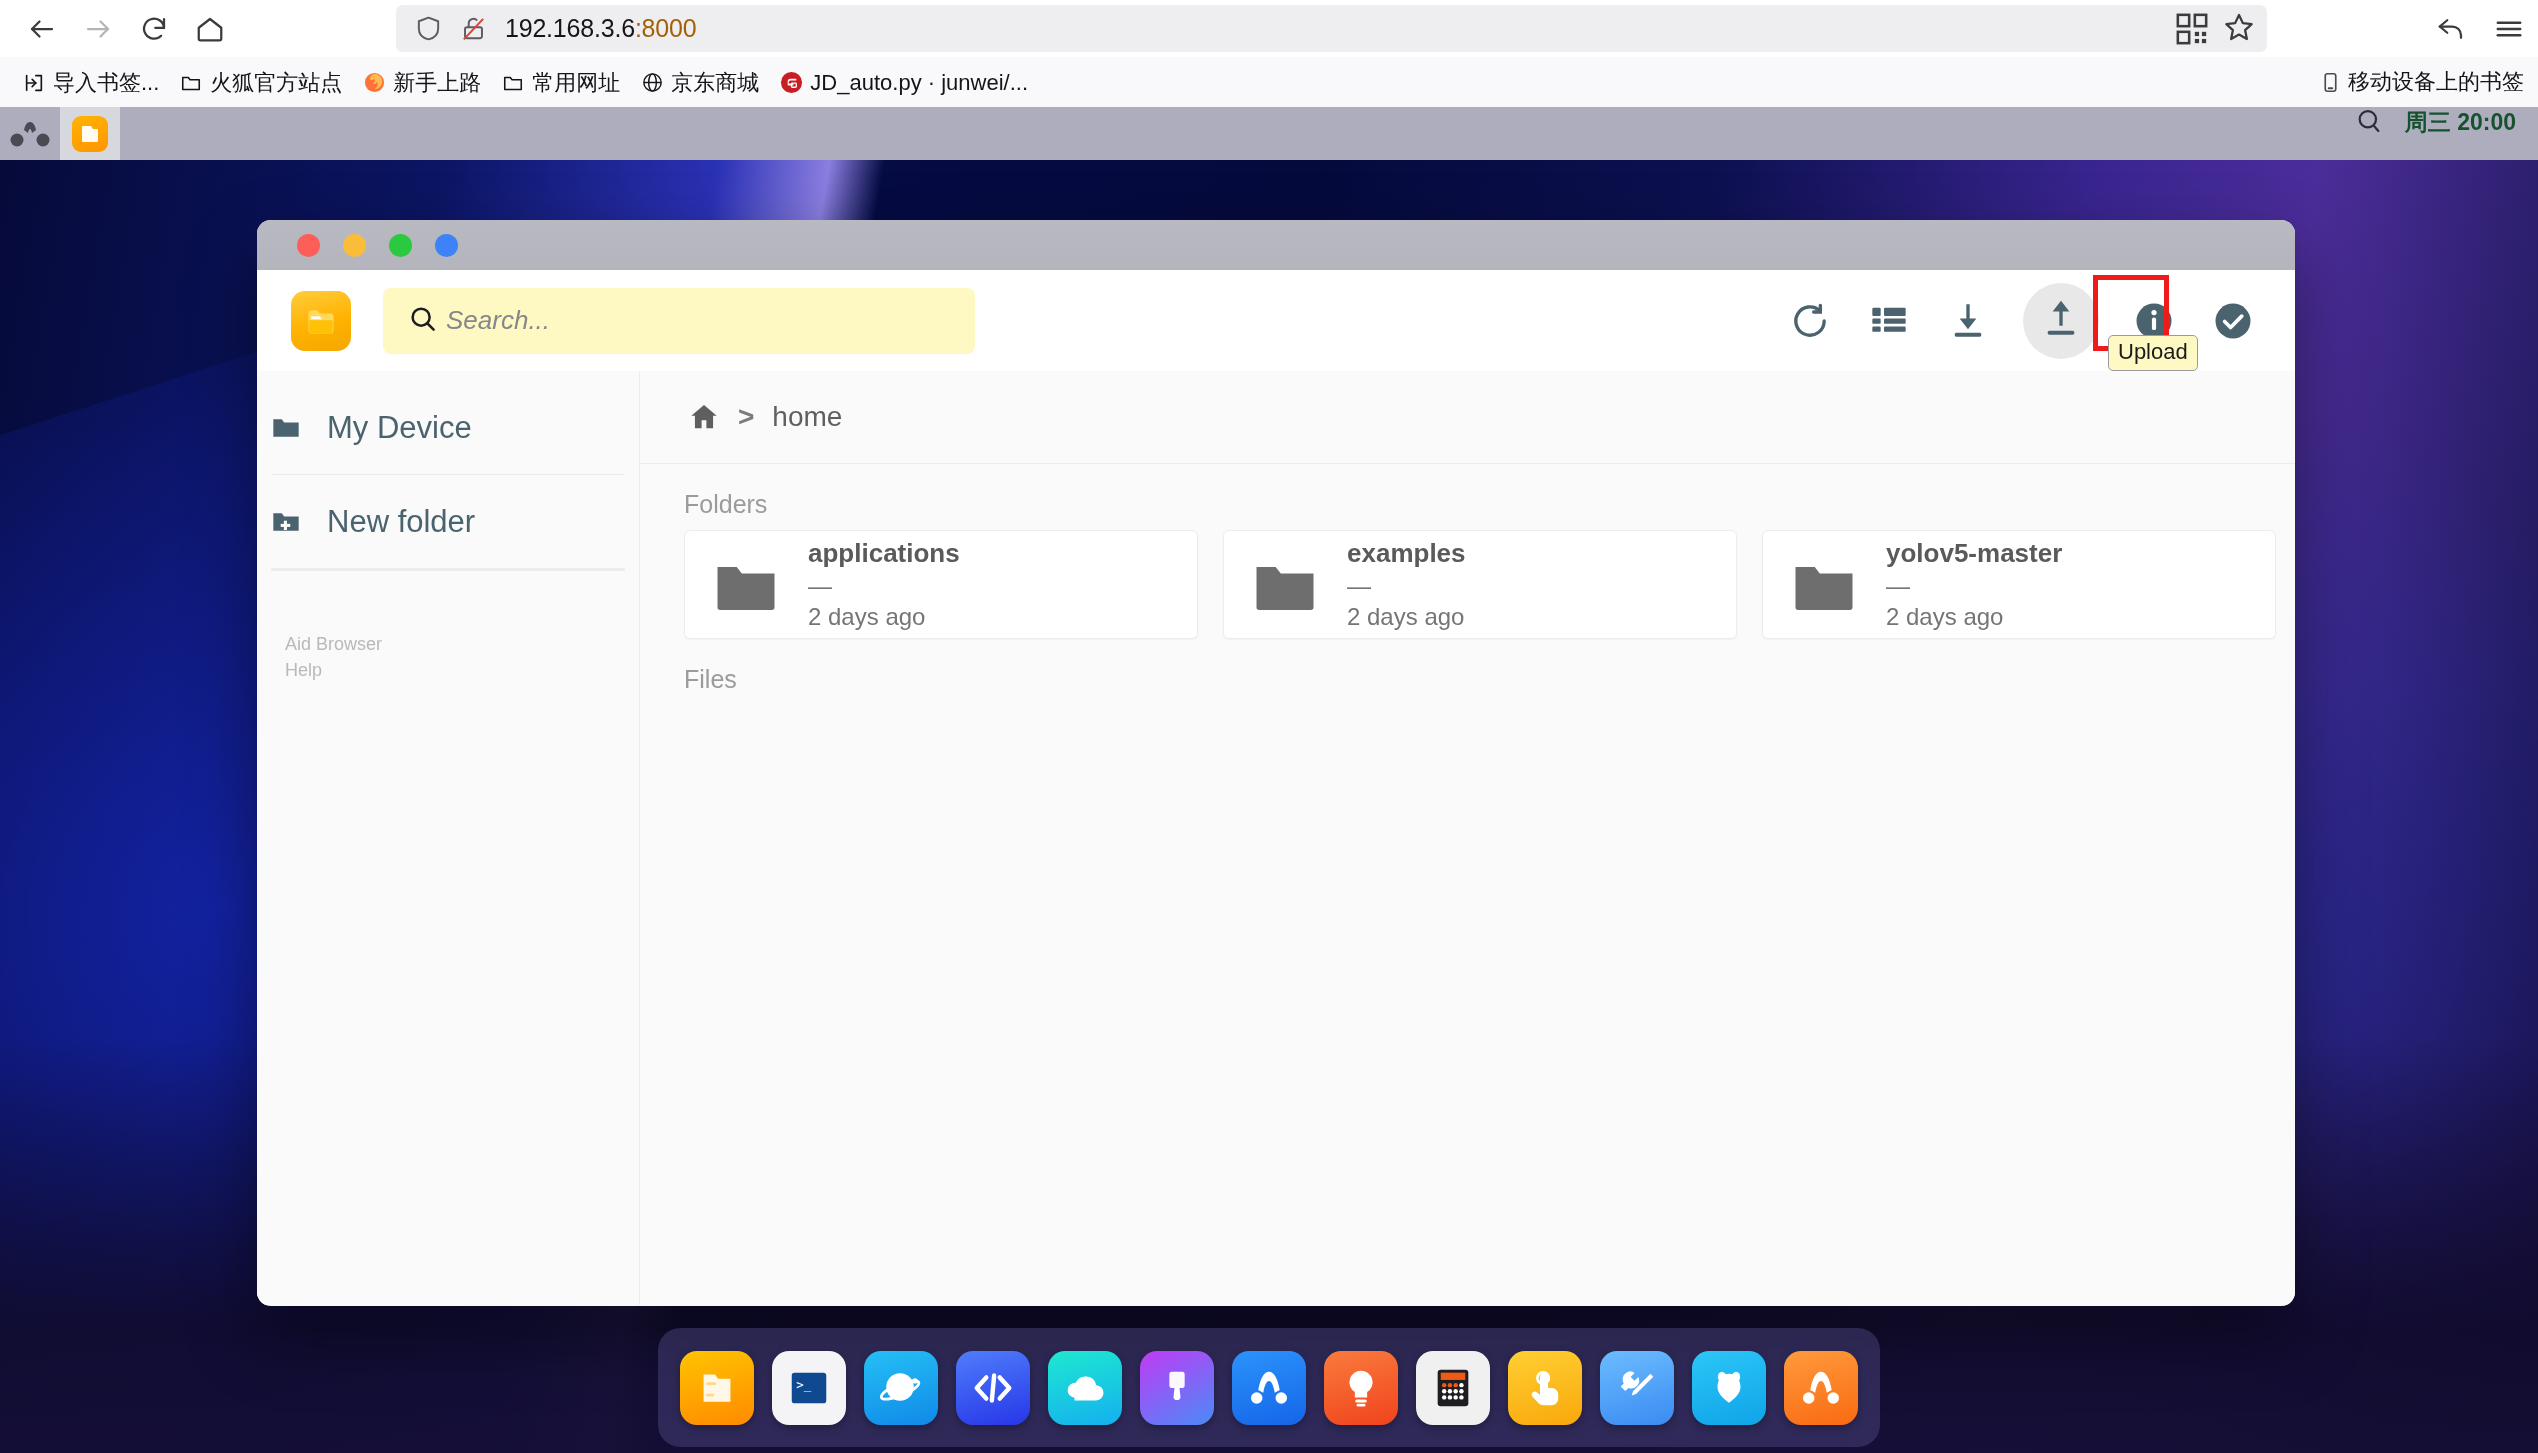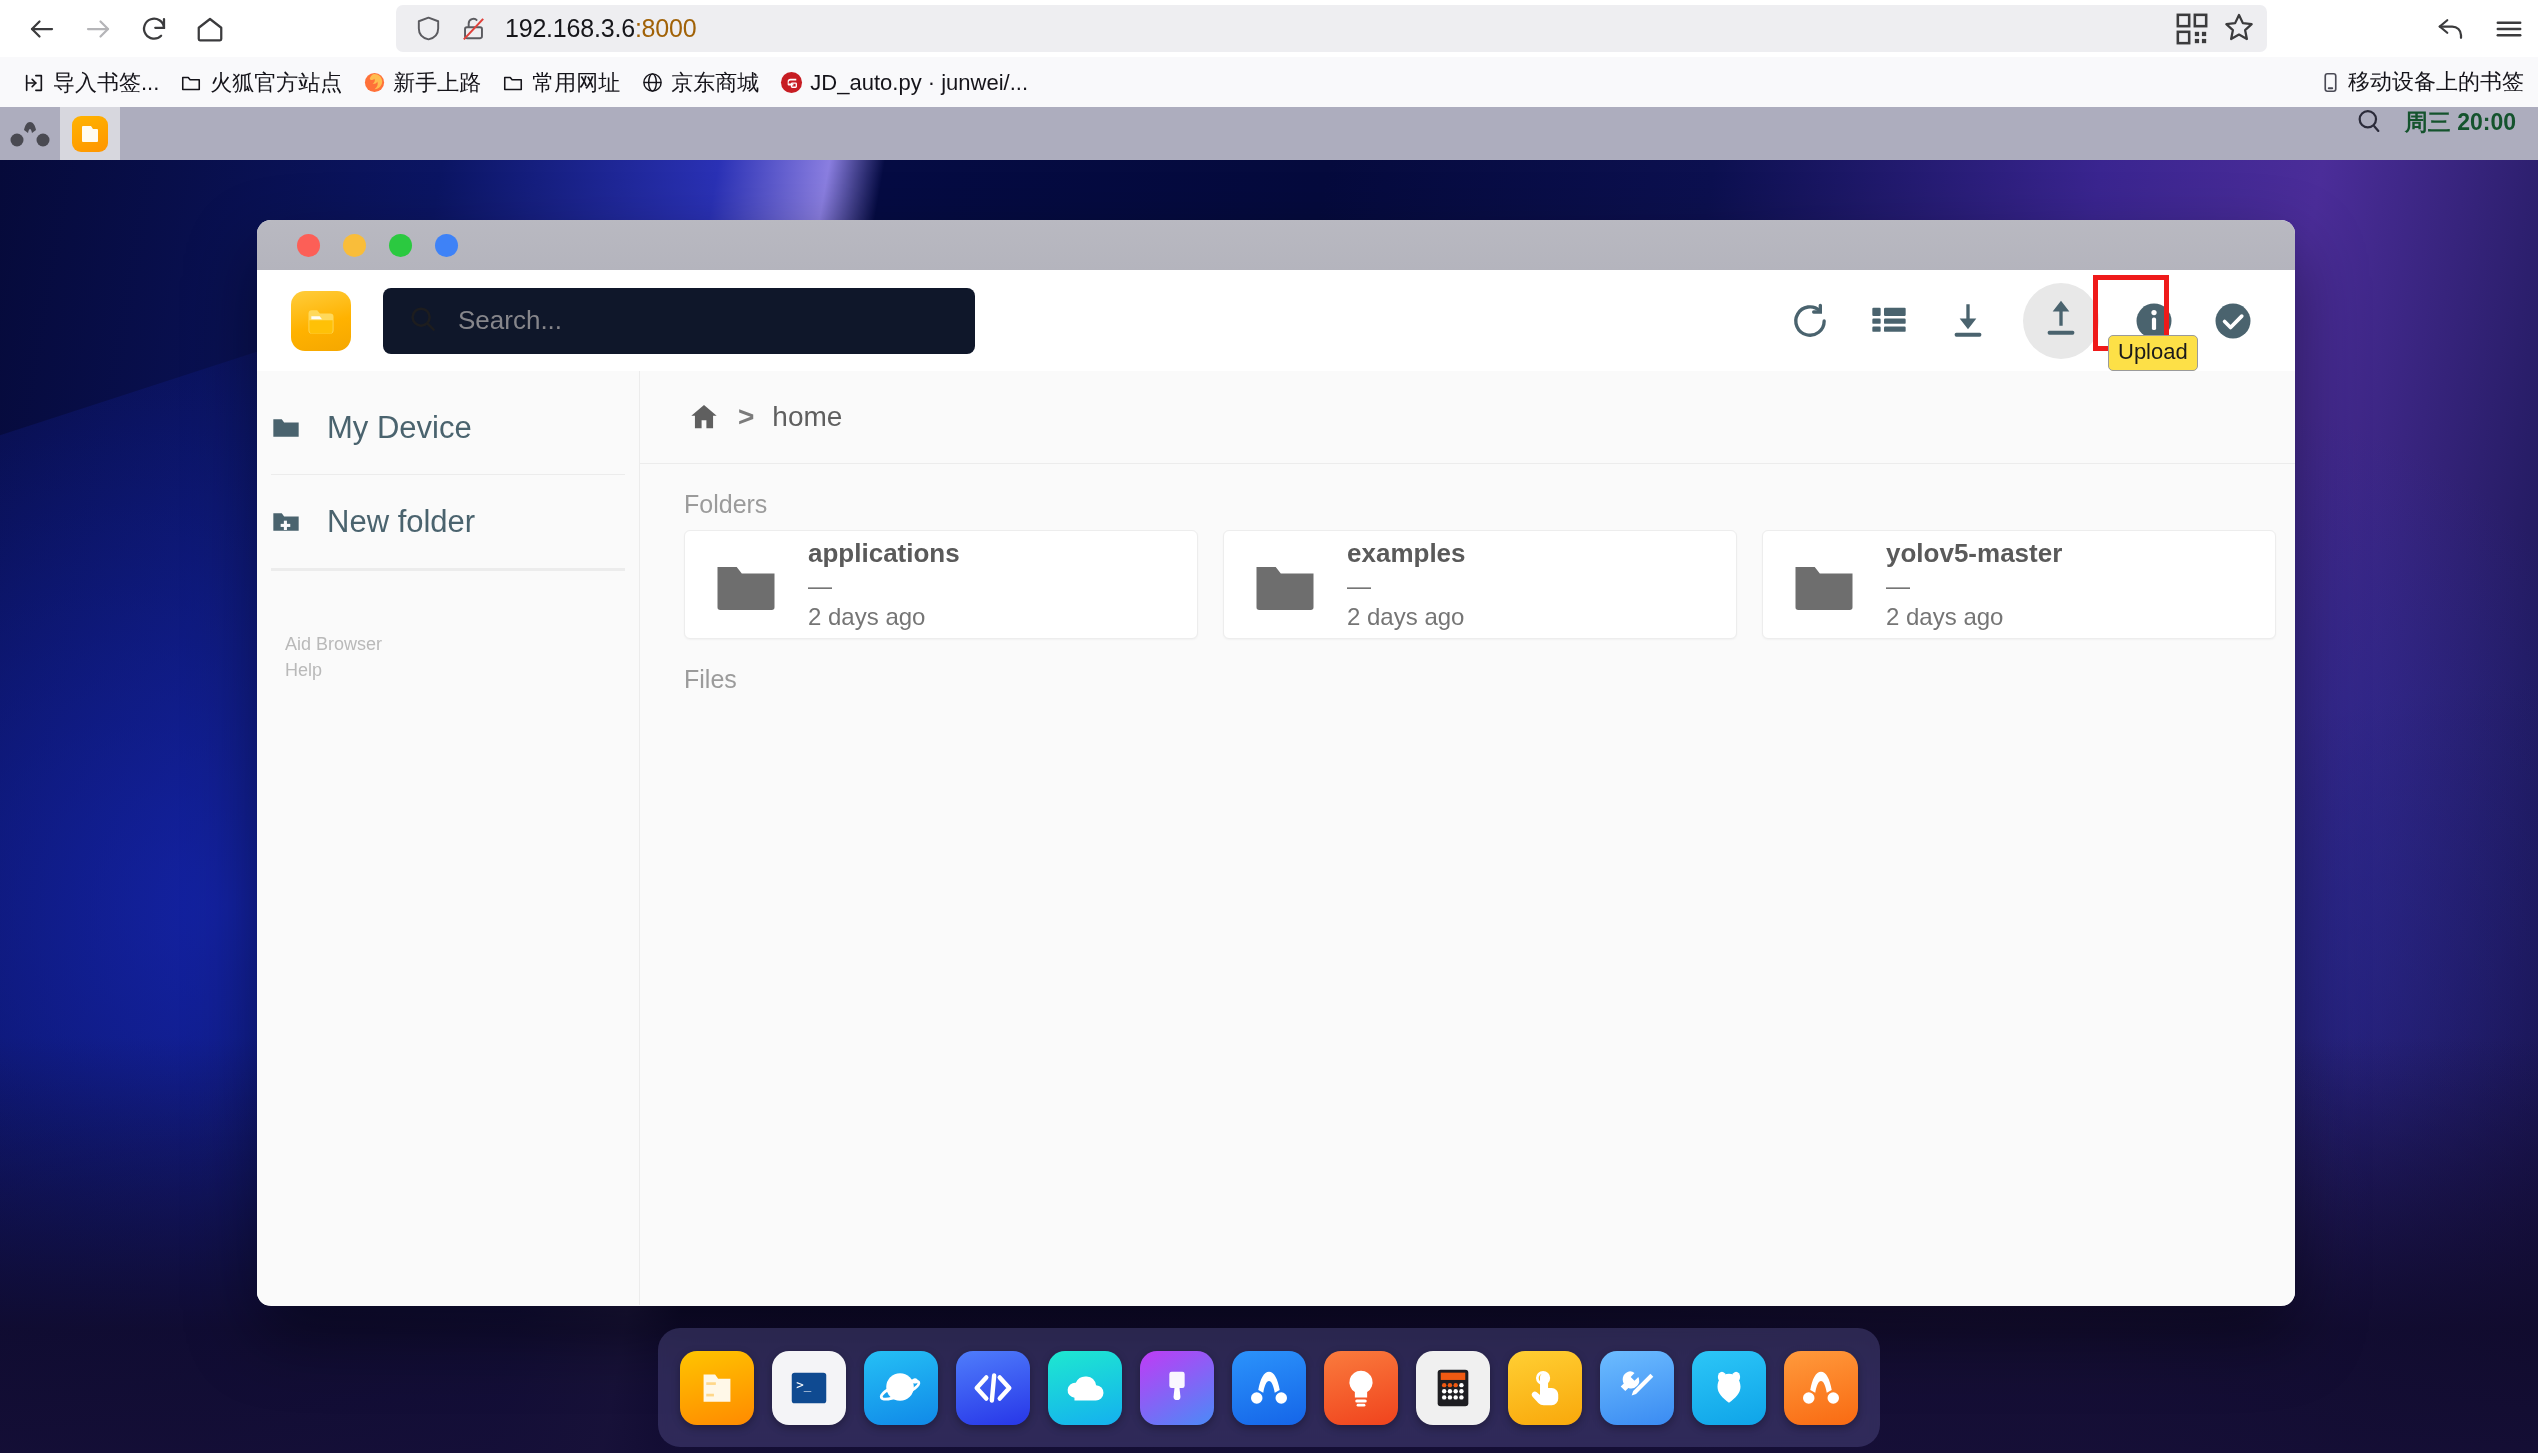--- a/index.html
+++ b/index.html
@@ -149,22 +149,22 @@
     height: 101px; width: 100%; background: #ffffff;
     display: flex; align-items: center; position: relative;
   }
   #fb-app-icon {
     margin-left: 34px; width: 60px; height: 60px; border-radius: 14px;
     background: linear-gradient(165deg,#ffcd3c,#ffb200 55%,#f5a700);
     display:flex; align-items:center; justify-content:center; flex: 0 0 auto;
   }
   #fb-search {
     margin-left: 32px; width: 592px; height: 66px;
-    background: #0f172a; border-radius: 8px;
-    display: flex; align-items: center; gap: 20px; padding-left: 25px;
+    background: #fef9c3; border-radius: 8px;
+    display: flex; align-items: center; gap: 8px; padding-left: 25px; font-style: italic;
   }
   #fb-search-text { font-size: 26px; color: #86868b; }
   #fb-tools {
     position: absolute; right: 38px; top: 0; height: 101px;
     display: flex; align-items: center; gap: 31px;
   }
   .tool-btn {
     width: 48px; height: 48px; display: flex; align-items: center; justify-content: center;
     color: #4a636e; position: relative;
   }
@@ -174,21 +174,21 @@
   }
   #tool-upload-bg {
     position: absolute; inset: 0; border-radius: 50%; background: #e8e8e8;
   }
   #upload-highlight {
     position: absolute; left: 2093px; top: 275px; width: 76px; height: 76px;
     border: 5px solid #ef1a1a; z-index: 30; pointer-events: none;
   }
   #upload-tooltip {
     position: absolute; left: 2108px; top: 335px;
-    background: #fde047; border: 1px solid #9a9a9a; border-radius: 5px;
+    background: #fef9c3; border: 1px solid #9a9a9a; border-radius: 5px;
     padding: 3px 9px 5px 9px; font-size: 22px; color: #1b1b1b; z-index: 31;
     white-space: nowrap;
   }
 
   #fb-body { display: flex; height: 934px; width: 100%; }
   #fb-sidebar {
     width: 383px; background: #fafafa; border-right: 1px solid #ececec;
     padding-top: 10px; flex: 0 0 auto;
   }
   .side-item {

